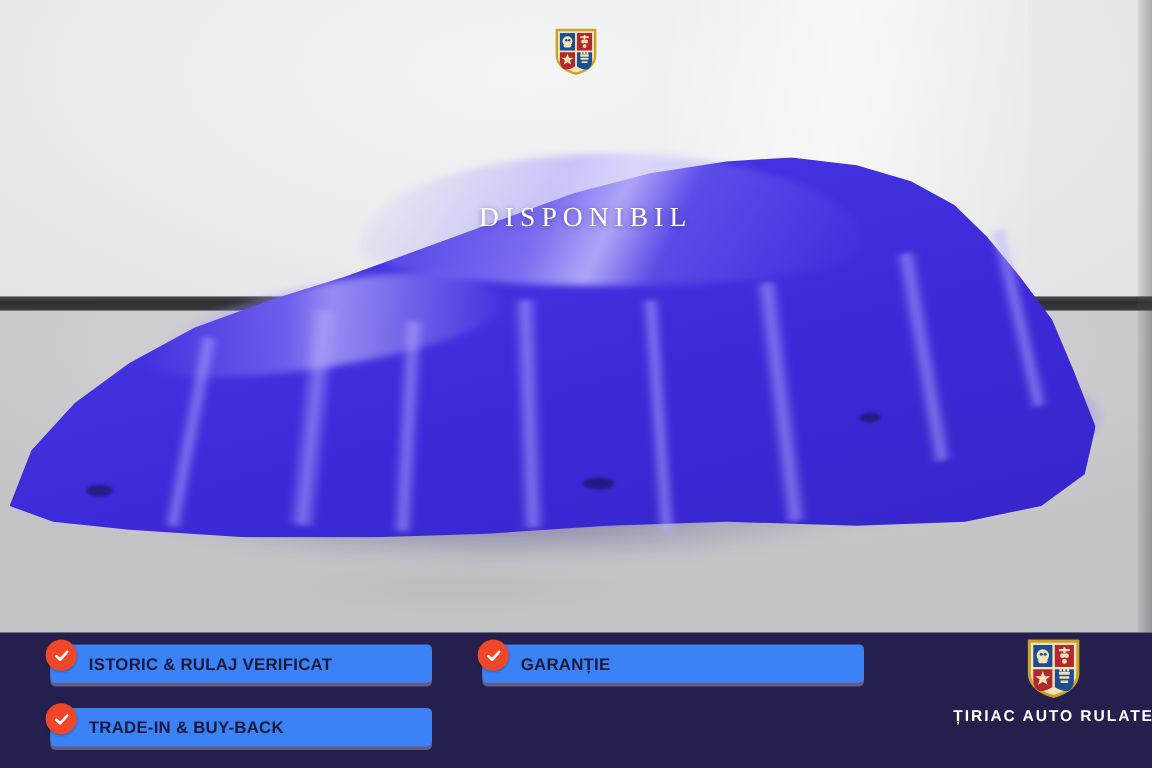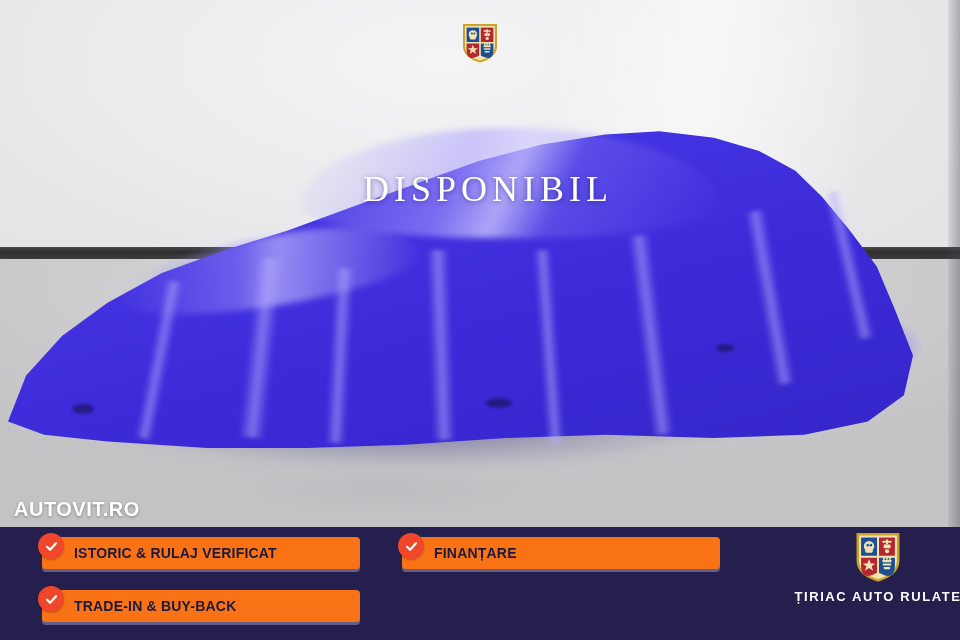--- a/index.html
+++ b/index.html
@@ -182,21 +182,21 @@
     left: 0; top: 166px;
     width: 960px;
     text-align: center;
     z-index: 7;
     color: #ffffff;
     font-family: "Liberation Serif", serif;
     font-weight: normal;
     text-shadow: 0 1px 5px rgba(20,10,90,.45);
   }
   #headline .line {
-    font-size: 36px;
+    font-size: 23px;
     letter-spacing: 5px;
     line-height: 1.28;
     white-space: nowrap;
     padding-left: 16px;
   }
 
   
   #watermark {
     position: absolute;
     left: 14px; top: 498px;
@@ -243,21 +243,21 @@
     justify-content: center;
     z-index: 3;
     box-shadow: 0 1px 2px rgba(0,0,0,.25);
   }
   .badge-check svg { display: block; }
 
   .badge-pill {
     position: absolute;
     left: 4px; top: 0;
     width: 318px; height: 32px;
-    background: #f97316;
+    background: #3b82f6;
     border-radius: 4px;
     box-shadow: 0 3px 0 rgba(150,145,185,.55);
     display: flex;
     align-items: center;
     z-index: 2;
   }
   .badge-label {
     margin-left: 32px;
     font-size: 14px;
     font-weight: bold;
@@ -359,21 +359,20 @@
           <rect x="27.7" y="21" width="1.5" height="2"></rect>
         </g>
       </svg>
     </span>
   </div>
 
   <div id="headline">
     <div class="line">DISPONIBIL</div>
   </div>
 
-  <div id="watermark">AUTOVIT.RO</div>
 
   <div id="bottom-bar">
 
     <div class="badge-col col1">
       <div class="badge">
         <span class="badge-check">
           <svg width="15" height="15" viewBox="0 0 15 15">
               <path d="M3 7.8 L6.1 10.8 L12 4.3" fill="none" stroke="#ffffff" stroke-width="2.2" stroke-linecap="round" stroke-linejoin="round"></path>
             </svg>
         </span>
@@ -394,21 +393,21 @@
     </div>
 
     <div class="badge-col col2">
       <div class="badge">
         <span class="badge-check">
           <svg width="15" height="15" viewBox="0 0 15 15">
               <path d="M3 7.8 L6.1 10.8 L12 4.3" fill="none" stroke="#ffffff" stroke-width="2.2" stroke-linecap="round" stroke-linejoin="round"></path>
             </svg>
         </span>
         <span class="badge-pill">
-          <span class="badge-label">FINANȚARE</span>
+          <span class="badge-label">GARANȚIE</span>
         </span>
       </div>
     </div>
 
   </div>
 
   <div id="footer-logo">
     <span>
       <svg class="shield" width="48" height="54" viewBox="0 0 38 42">
         <path d="M2 2 H36 V24 C36 33 28 38 19 40.5 C10 38 2 33 2 24 Z" fill="#c9a227"></path>

